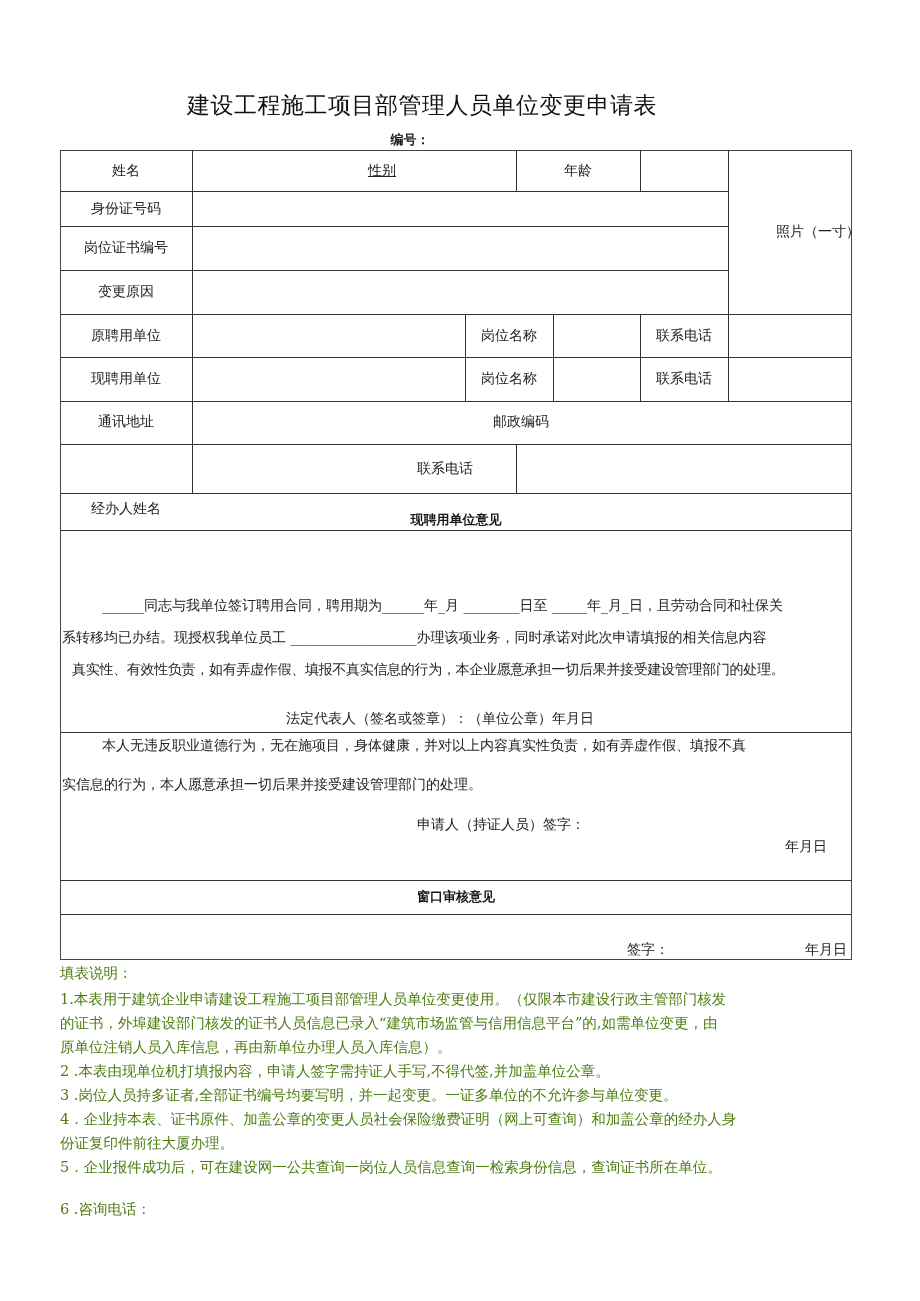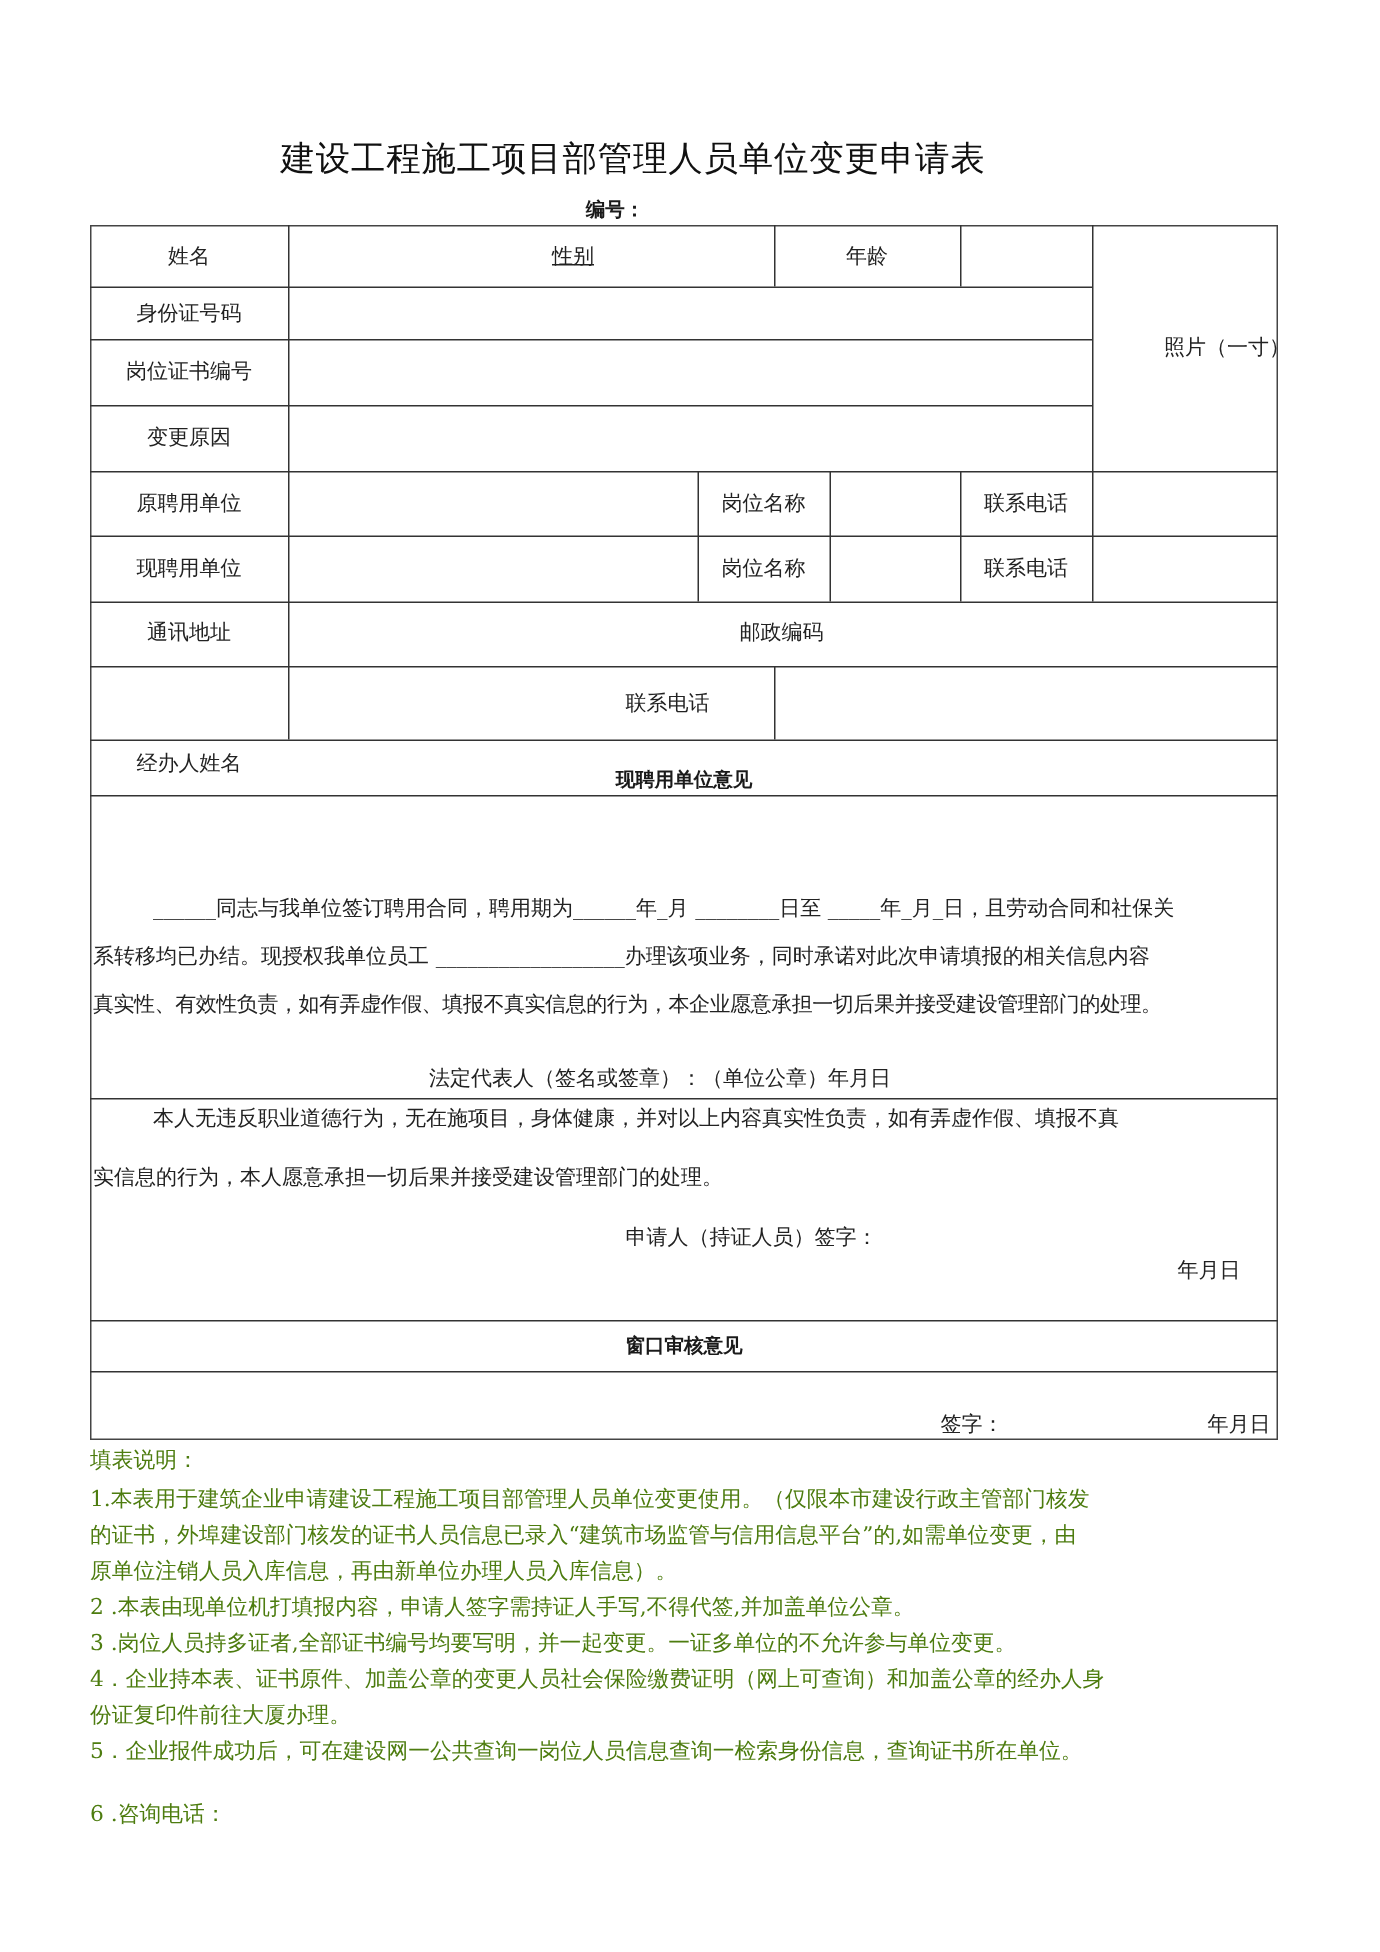--- a/index.html
+++ b/index.html
@@ -83,21 +83,21 @@
   <div class="cell-text" style="left:445px; top:469px;">联系电话</div>
   <div class="field abs" style="left:518px; top:446px; width:332px; height:46px;"></div>
 
   <div class="bold-h" style="left:456px; top:520px;">现聘用单位意见</div>
   <div class="para" style="left:102px; top:597px;">
     <span>______</span><span>同志与我单位签订聘用合同，聘用期为</span><span>______</span><span>年_月</span> <span>________</span><span>日至</span> <span>_____</span><span>年_月_日，且劳动合同和社保关</span>
   </div>
   <div class="para" style="left:62px; top:629px;">
     <span>系转移均已办结。现授权我单位员工</span> <span>__________________</span><span>办理该项业务，同时承诺对此次申请填报的相关信息内容</span>
   </div>
-  <div class="para" style="left:62px; top:661px; letter-spacing:-0.3px;">真实性、有效性负责，如有弄虚作假、填报不真实信息的行为，本企业愿意承担一切后果并接受建设管理部门的处理。</div>
+  <div class="para" style="left:62px; top:661px; letter-spacing:-0.3px;padding-left:10px;">真实性、有效性负责，如有弄虚作假、填报不真实信息的行为，本企业愿意承担一切后果并接受建设管理部门的处理。</div>
   <div class="para" style="left:286px; top:710px;">法定代表人（签名或签章）：（单位公章）年月日</div>
 
   <div class="para" style="left:102px; top:737px;">本人无违反职业道德行为，无在施项目，身体健康，并对以上内容真实性负责，如有弄虚作假、填报不真</div>
   <div class="para" style="left:62px; top:776px;">实信息的行为，本人愿意承担一切后果并接受建设管理部门的处理。</div>
   <div class="para" style="left:417px; top:816px;">申请人（持证人员）签字：</div>
   <div class="para" style="left:785px; top:838px;">年月日</div>
 
   <div class="bold-h" style="left:456px; top:897px;">窗口审核意见</div>
   <div class="para" style="left:627px; top:941px;">签字：</div>
   <div class="para" style="left:805px; top:941px;">年月日</div>

